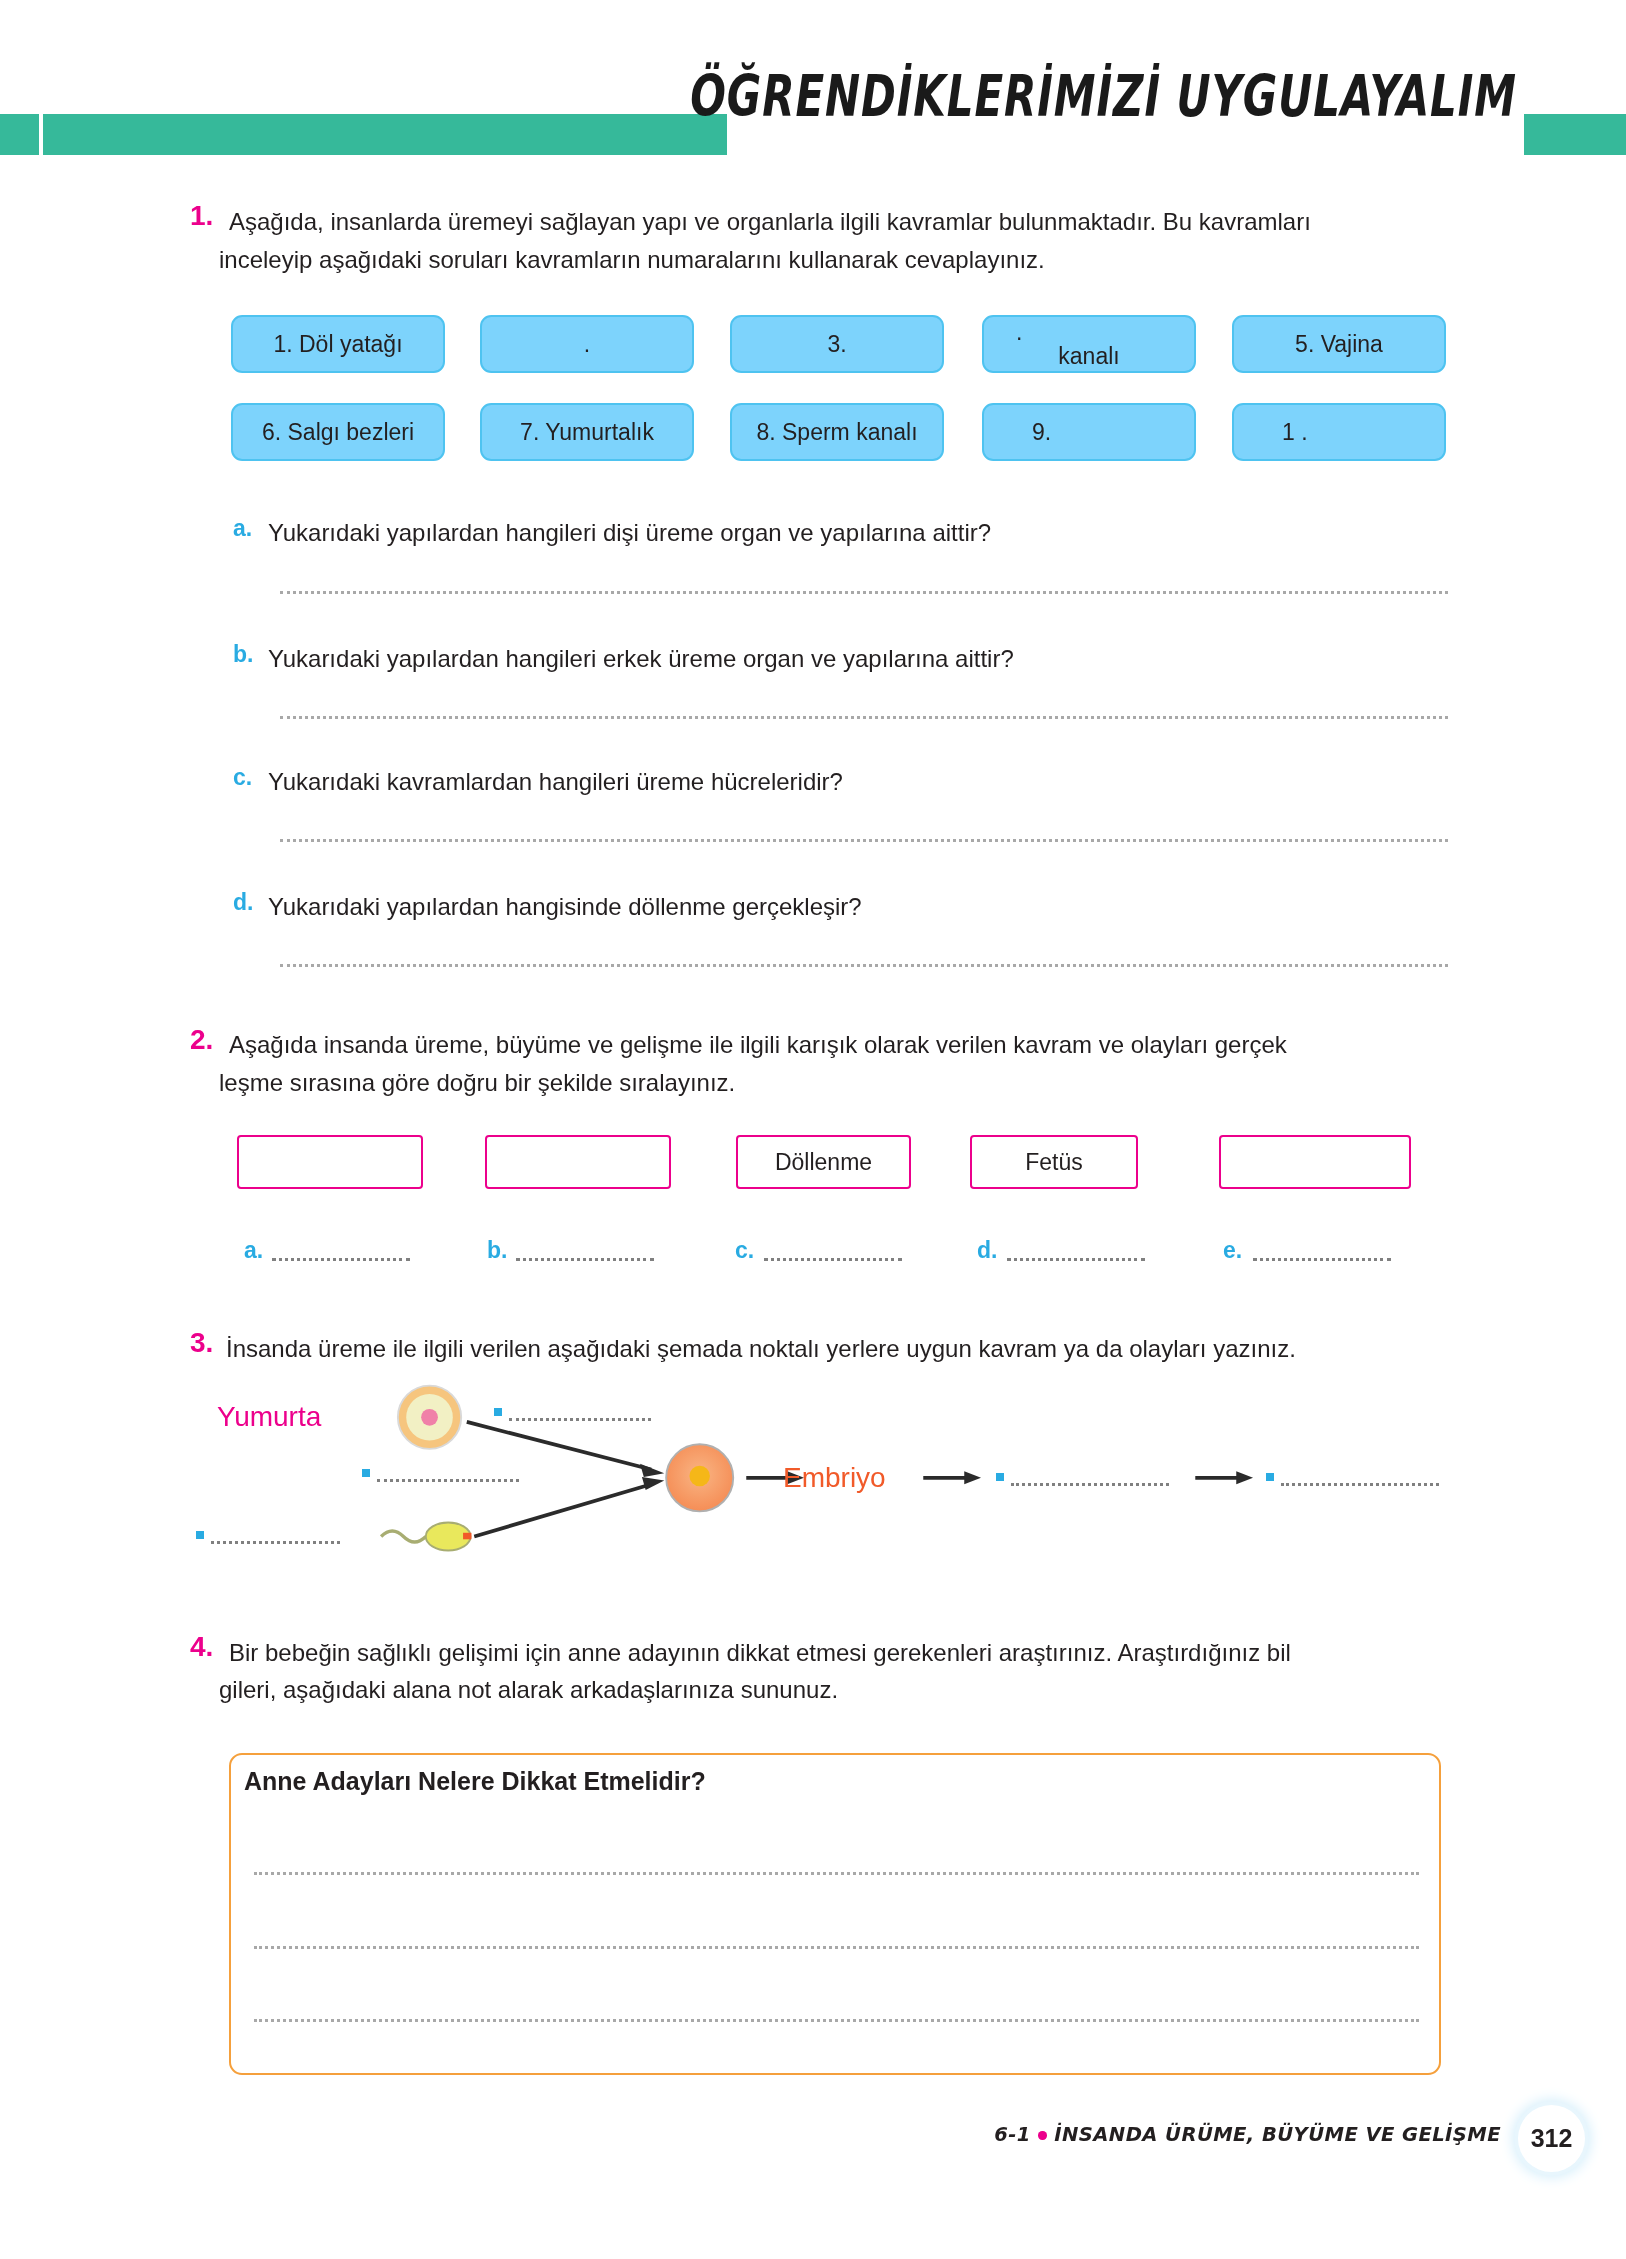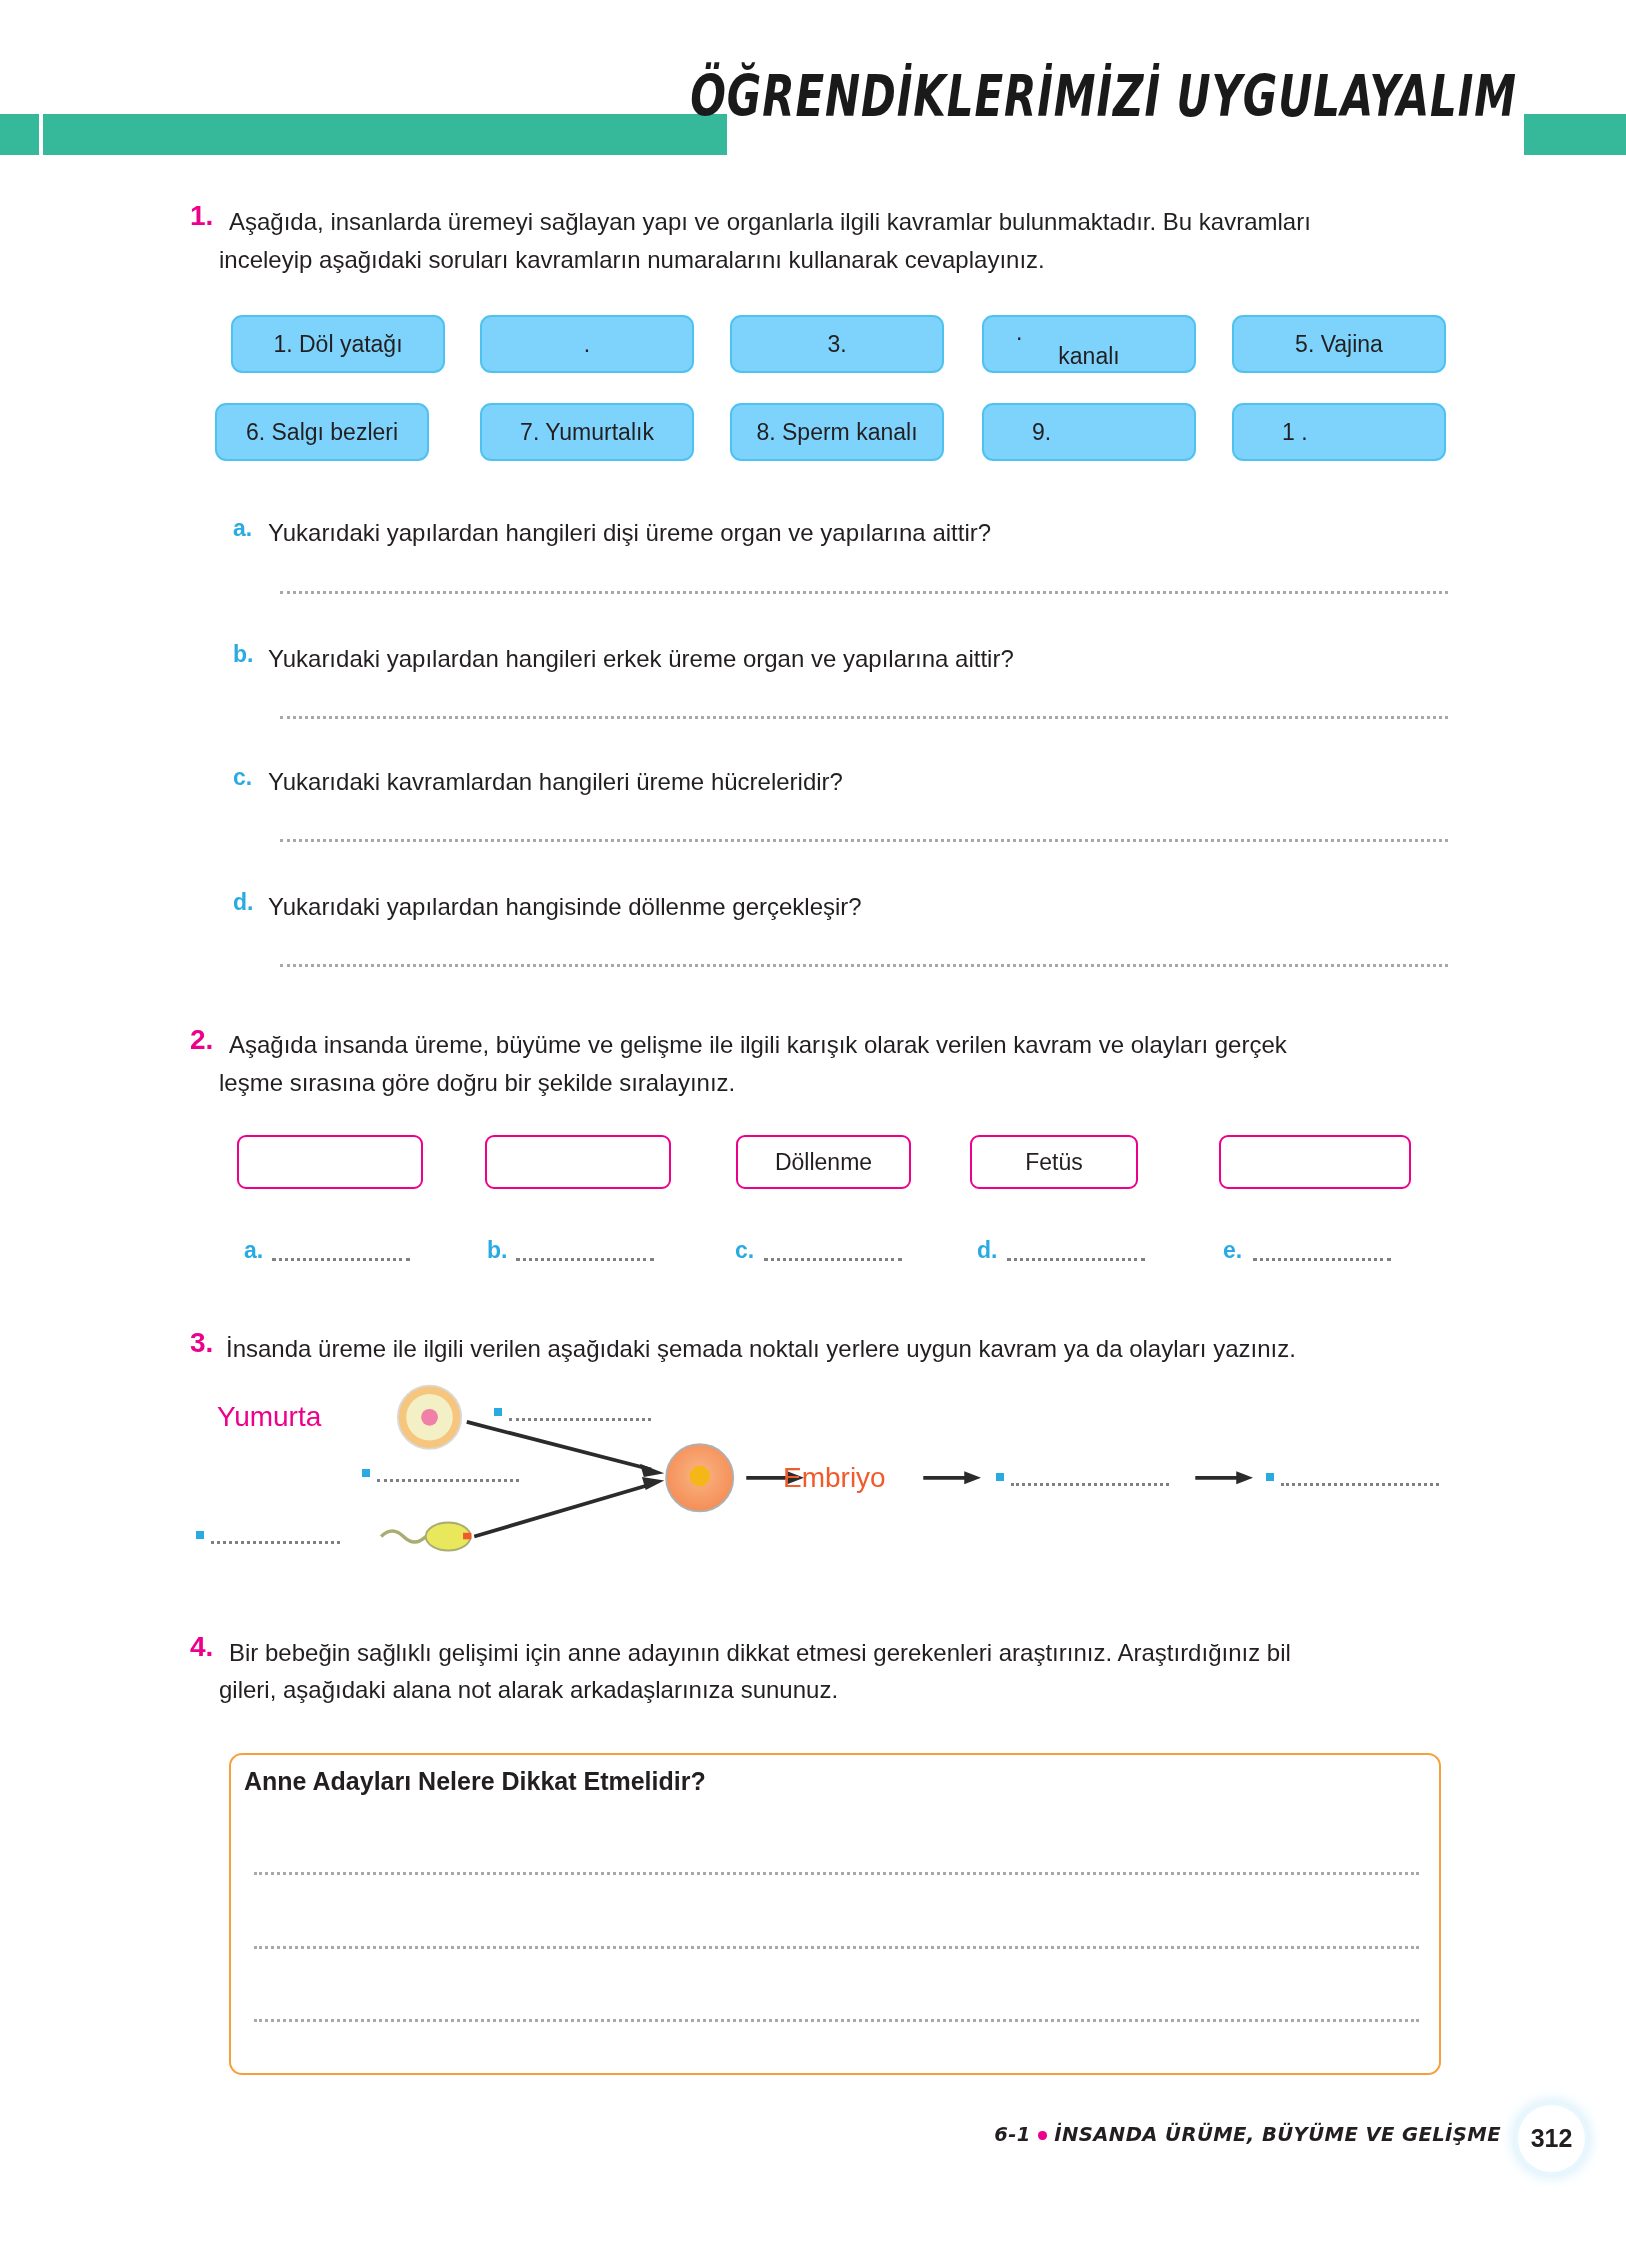--- a/index.html
+++ b/index.html
@@ -104,21 +104,21 @@
     color:#231f20;
     box-sizing:border-box;
     text-align:center;
   }
   .cbox span{display:block;}
 
   
   .pbox{
     position:absolute;
     border:2.3px solid #ec008c;
-    border-radius:9px;
+    border-radius:4px;
     background:#fff;
     display:flex;
     align-items:center;
     justify-content:center;
     font-size:23px;
     color:#231f20;
     box-sizing:border-box;
   }
 
   .abcde{
@@ -224,21 +224,21 @@
   <span>3.</span>
 </div>
 <div class="cbox" style="left:982px; top:315px; width:214px; height:58px; flex-direction:column; justify-content:center; line-height:24px;">
   <span style="align-self:flex-start; margin-left:32px;">.</span>
   <span>kanalı</span>
 </div>
 <div class="cbox" style="left:1232px; top:315px; width:214px; height:58px;">
   <span>5. Vajina</span>
 </div>
 
-<div class="cbox" style="left:215px; top:403px; width:214px; height:58px;">
+<div class="cbox" style="left:231px; top:403px; width:214px; height:58px;">
   <span>6. Salgı bezleri</span>
 </div>
 <div class="cbox" style="left:480px; top:403px; width:214px; height:58px;">
   <span>7. Yumurtalık</span>
 </div>
 <div class="cbox" style="left:730px; top:403px; width:214px; height:58px;">
   <span>8. Sperm kanalı</span>
 </div>
 <div class="cbox" style="left:982px; top:403px; width:214px; height:58px; justify-content:flex-start; padding-left:48px;">
   <span>9.</span>

